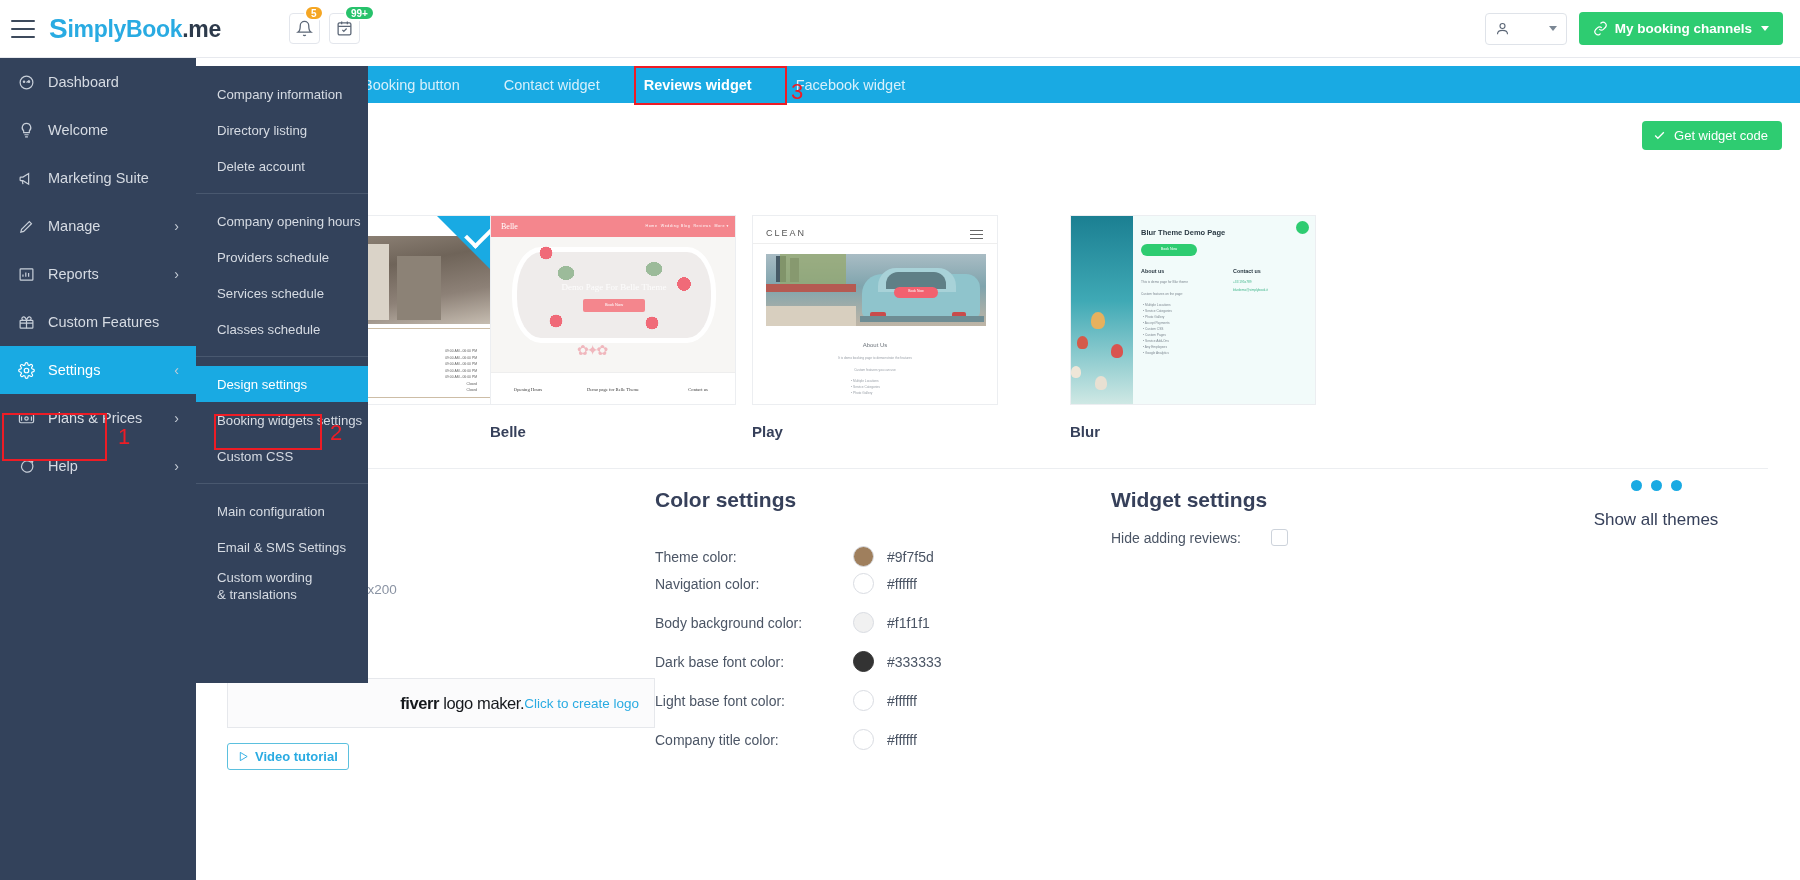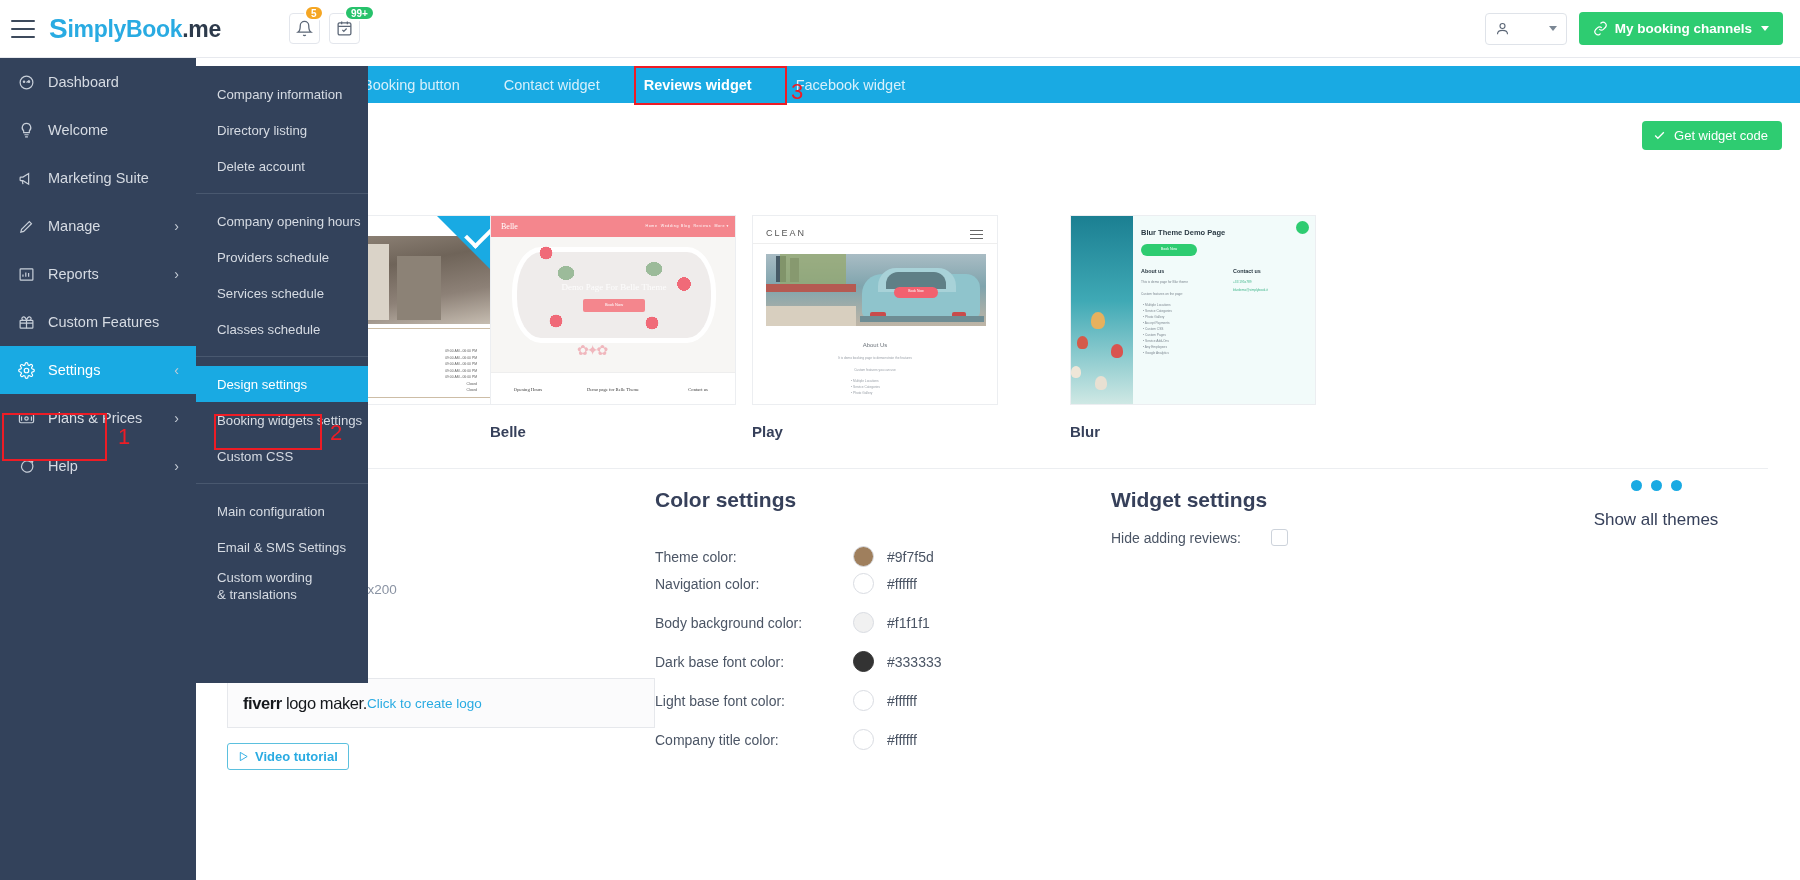--- a/index.html
+++ b/index.html
@@ -161,21 +161,21 @@
   .panel-logo { position: absolute; left: 222px; top: 488px; width: 420px; }
   .logo-hint { font-size: 13.5px; color: #8a93a3; line-height: 1.55; margin-top: 68px; }
   .logo-circle {
     position: absolute; left: 0px; top: 90px; width: 82px; height: 82px;
     border-radius: 50%; border: 1px solid #e9ebef; background: #fff;
   }
   .delete-image { position: absolute; left: 5px; top: 155px; color: #29abe2; font-size: 14px; cursor: pointer; }
   .fiverr-box {
     position: absolute; left: 5px; top: 190px; width: 428px; height: 50px;
     border: 1px solid #e6e8ec; background: #fbfbfc;
-    display: flex; align-items: center; justify-content: flex-start; padding: 0 15px;
+    display: flex; align-items: center; justify-content: flex-end; padding: 0 15px;
   }
   .fiverr-logo { font-size: 16.5px; color: #16191d; letter-spacing: -.4px; }
   .fiverr-logo b { font-weight: bold; }
   .fiverr-link { color: #29abe2; font-size: 13.5px; cursor: pointer; }
   .video-btn {
     position: absolute; left: 5px; top: 255px; height: 27px;
     border: 1px solid #5bc0de; border-radius: 3px; color: #29abe2;
     display: flex; align-items: center; gap: 6px; padding: 0 10px;
     font-size: 13px; cursor: pointer; background: #fff; font-weight: bold;
     font-family: "Liberation Sans", sans-serif;

